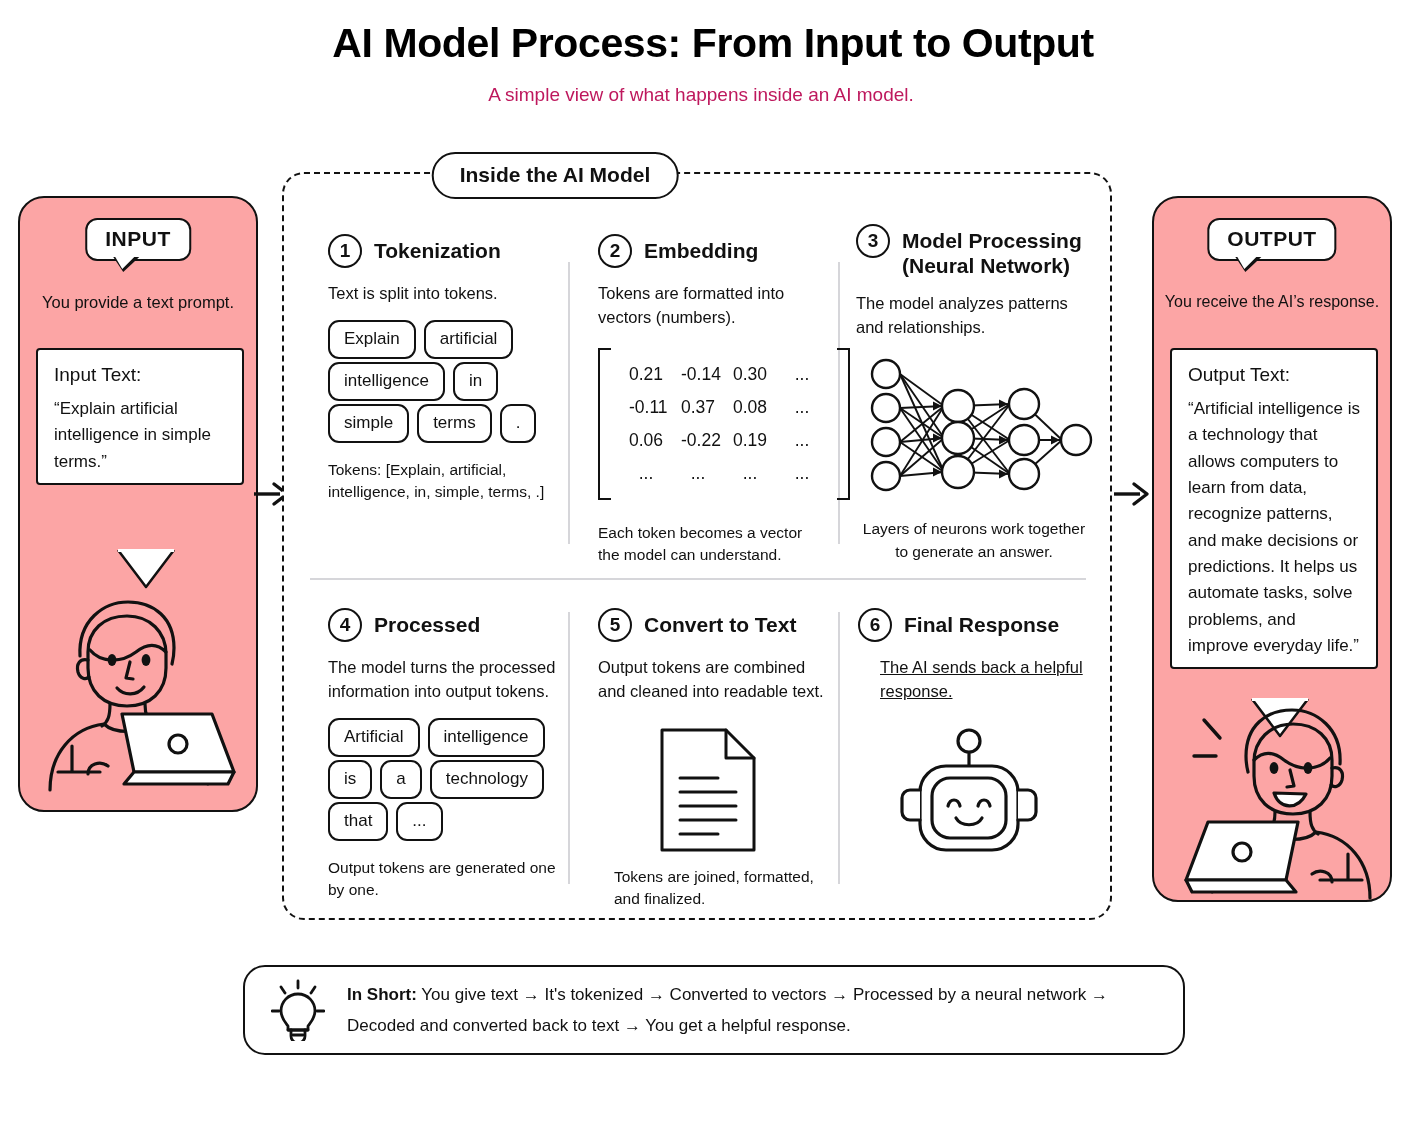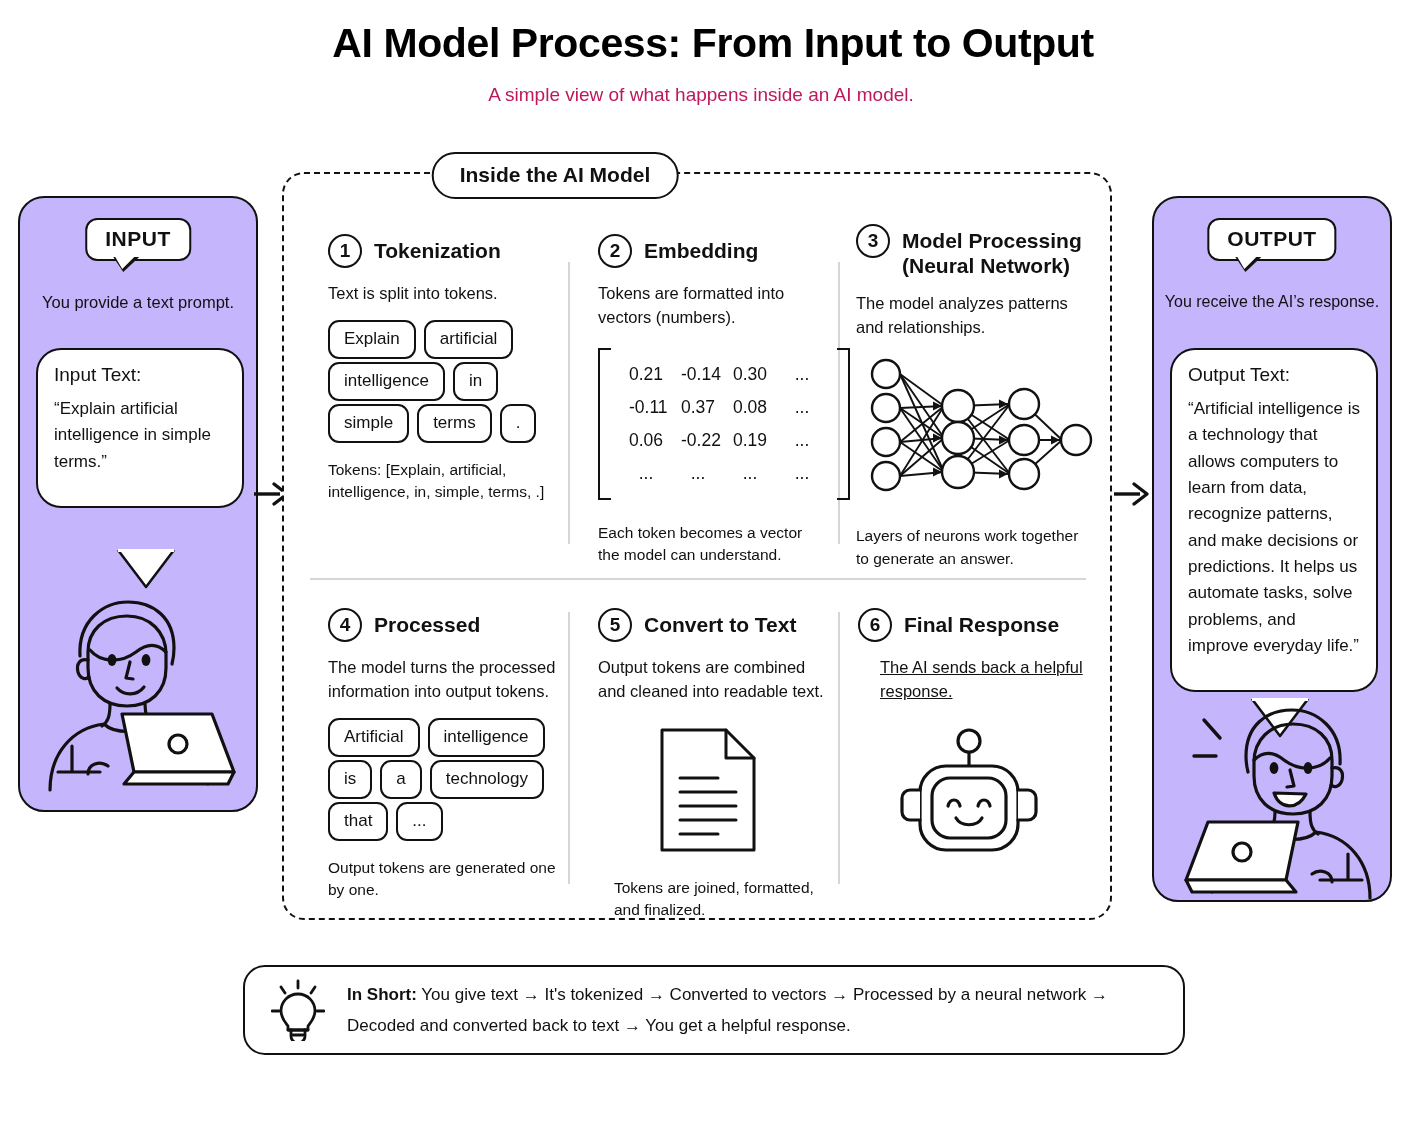--- a/index.html
+++ b/index.html
@@ -23,21 +23,21 @@
   .subtitle {
     position: absolute; top: 84px; left: 0; width: 1402px;
     text-align: center; font-size: 19px; color: #be185d;
   }
 
   
   .panel {
     position: absolute;
     border: 2.5px solid #111;
     border-radius: 26px;
-    background: #c4b5fd;
+    background: #fca5a5;
   }
 
   
   .side-panel { width: 240px; }
   #input-panel  { left: 18px;   top: 196px; height: 616px; }
   #output-panel { left: 1152px; top: 196px; height: 706px; }
 
   .bubble-tag {
     position: absolute;
     border: 2.5px solid #111;
@@ -65,23 +65,23 @@
   }
 
   .side-caption {
     position: absolute; left: 0; width: 100%;
     text-align: center; font-size: 16.5px; color: #111;
   }
 
   .text-card {
     position: absolute;
     border: 2.5px solid #111;
-    border-radius: 25px;
+    border-radius: 4px;
     background: #fff;
-    padding: 14px 16px 31px;
+    padding: 14px 16px 8px;
   }
   .text-card .card-label { font-size: 19px; margin-bottom: 10px; }
   .text-card .card-body  { font-size: 17px; line-height: 1.55; }
 
   
   #model-box {
     position: absolute;
     left: 282px; top: 172px;
     width: 830px; height: 748px;
     border: 2.5px dashed #111;
@@ -328,21 +328,21 @@
           <circle cx="16" cy="120" r="14"></circle>
         <circle cx="88" cy="50" r="16"></circle>
           <circle cx="88" cy="82" r="16"></circle>
           <circle cx="88" cy="116" r="16"></circle>
         <circle cx="154" cy="48" r="15"></circle>
           <circle cx="154" cy="84" r="15"></circle>
           <circle cx="154" cy="118" r="15"></circle>
         <circle cx="206" cy="84" r="15"></circle>
       </g>
     </svg>
-    <div class="step-foot" style="margin-top:13px;">Layers of neurons work together to generate an answer.</div>
+    <div class="step-foot" style="margin-top:6px;text-align:center;">Layers of neurons work together to generate an answer.</div>
   </div>
 
   <div class="step" style="left:328px; top:608px; width:238px;">
     <div class="step-head">
       <div class="step-num">4</div>
       <div class="step-title">Processed</div>
     </div>
     <div class="step-desc">The model turns the processed information into output tokens.</div>
     <div>
       <div class="token-row">
@@ -370,21 +370,21 @@
     <div class="step-desc">Output tokens are combined and cleaned into readable text.</div>
     <svg width="104" height="128" viewBox="0 0 104 128" style="margin:8px 0 6px 58px;" fill="none" stroke="#111" stroke-width="3" stroke-linejoin="round" stroke-linecap="round">
       <path d="M6 4 H70 L98 32 V124 H6 Z" fill="#fff"></path>
       <path d="M70 4 V32 H98"></path>
       <line x1="24" y1="52" x2="62" y2="52"></line>
       <line x1="24" y1="66" x2="80" y2="66"></line>
       <line x1="24" y1="80" x2="80" y2="80"></line>
       <line x1="24" y1="94" x2="80" y2="94"></line>
       <line x1="24" y1="108" x2="62" y2="108"></line>
     </svg>
-    <div class="step-foot" style="margin-top:13px; margin-left:16px;">Tokens are joined, formatted, and finalized.</div>
+    <div class="step-foot" style="margin-top:2px; margin-left:16px;">Tokens are joined, formatted, and finalized.</div>
   </div>
 
   <div class="step" style="left:858px; top:608px; width:232px;">
     <div class="step-head">
       <div class="step-num">6</div>
       <div class="step-title">Final Response</div>
     </div>
     <div class="step-desc" style="margin-left:22px;text-decoration:underline;">The AI sends back a helpful response.</div>
     <svg width="142" height="132" viewBox="0 0 142 132" style="margin:10px 0 0 40px;" fill="none" stroke="#111" stroke-width="3.2" stroke-linecap="round" stroke-linejoin="round">
       <line x1="71" y1="22" x2="71" y2="38"></line>

